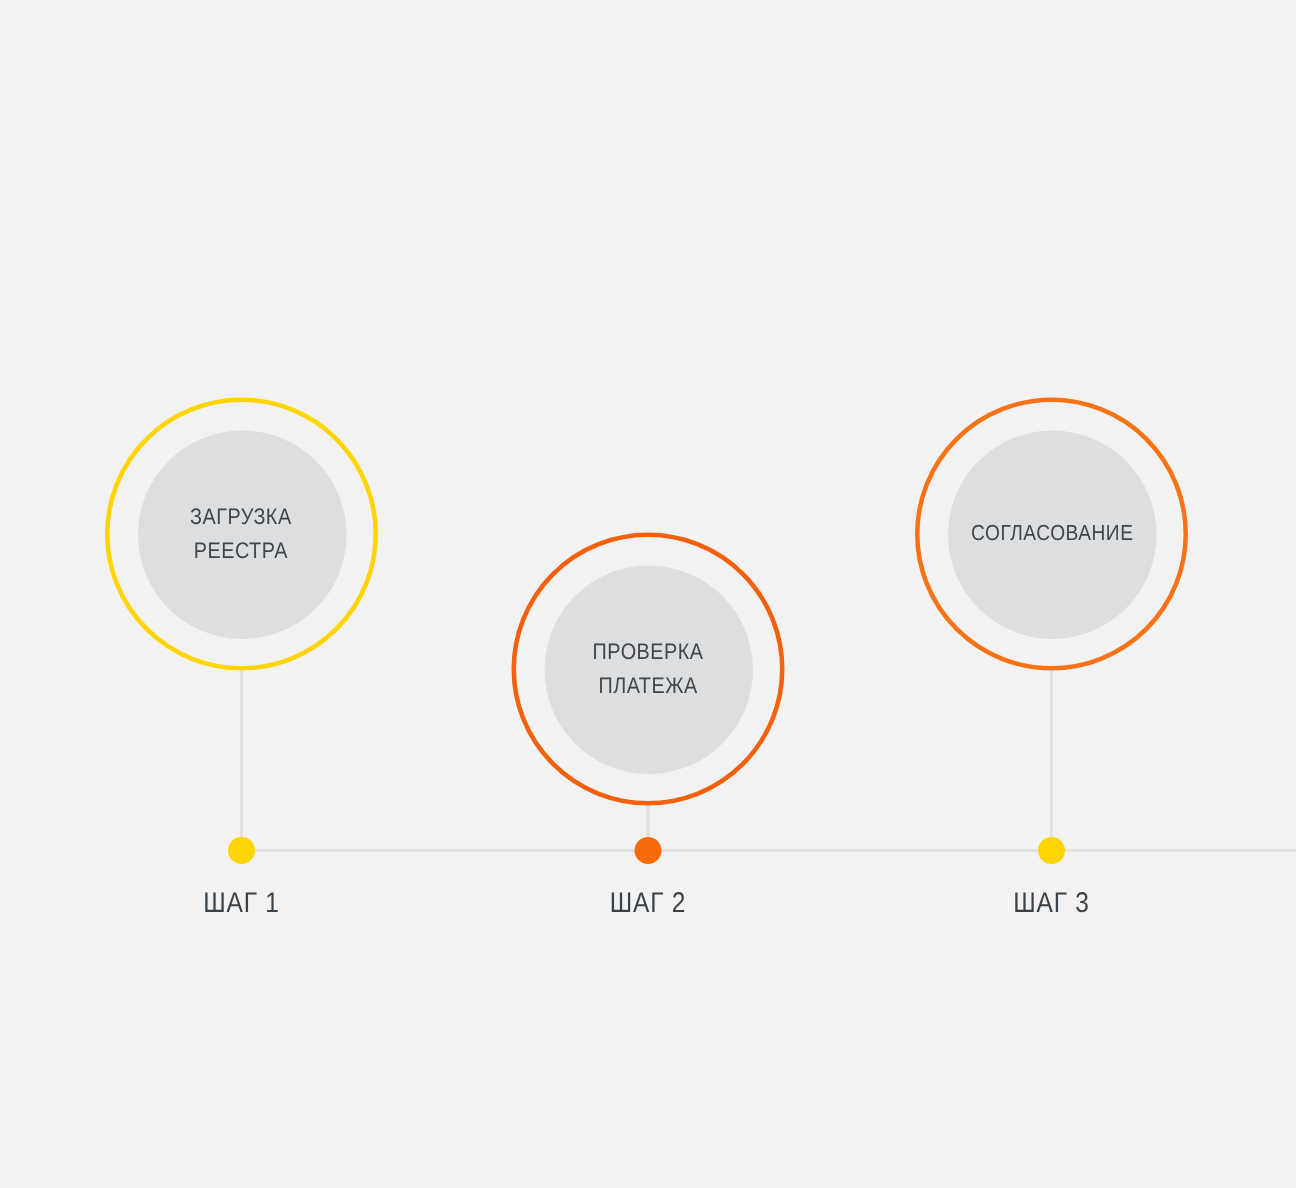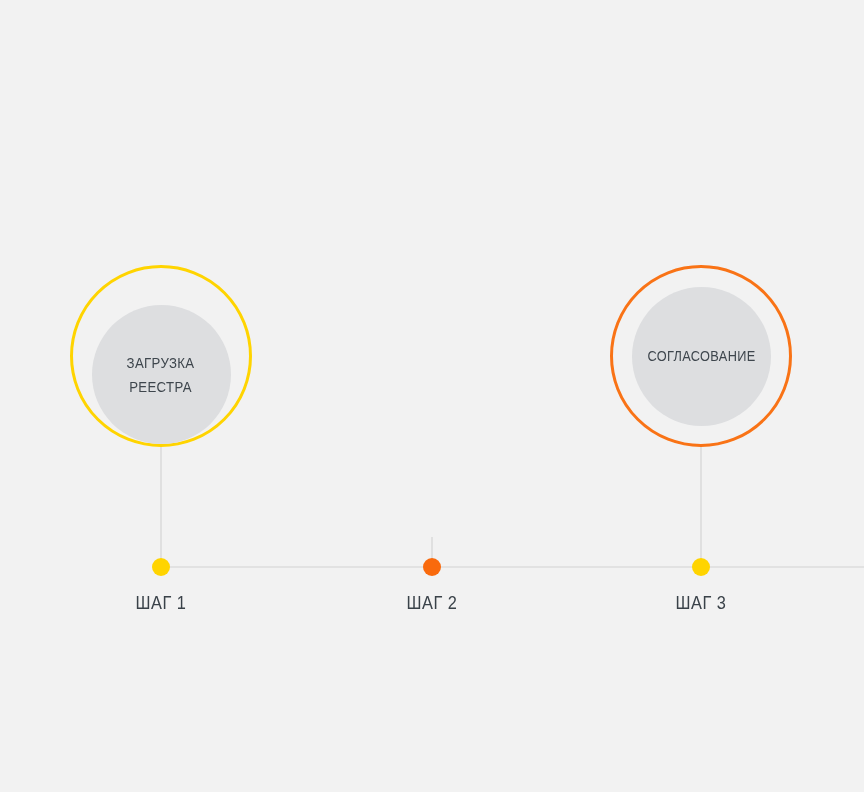--- a/index.html
+++ b/index.html
@@ -73,21 +73,21 @@
   .bubble {
     position: absolute;
     width: 182px;
     height: 182px;
     border-radius: 50%;
     box-sizing: border-box;
     display: flex;
     align-items: center;
     justify-content: center;
   }
-  .bubble.b1 { left: 70px;  top: 265px; border: 3px solid #FFD400; align-items: flex-end; }
+  .bubble.b1 { left: 70px;  top: 265px; border: 3px solid #FFD400; }
   .bubble.b2 { left: 341px; top: 355px; border: 3px solid #F4600C; }
   .bubble.b3 { left: 610px; top: 265px; border: 3px solid #f97316; }
 
   .bubble-inner {
     width: 139px;
     height: 139px;
     border-radius: 50%;
     background: #dddee0;
     display: flex;
     align-items: center;
@@ -117,20 +117,26 @@
   <div class="connector c2"></div>
   <div class="connector c3"></div>
 
   <div class="bubble b1">
     <div class="bubble-inner">
       <div class="bubble-text">ЗАГРУЗКА
 РЕЕСТРА</div>
     </div>
   </div>
 
+  <div class="bubble b2">
+    <div class="bubble-inner">
+      <div class="bubble-text">ПРОВЕРКА
+ПЛАТЕЖА</div>
+    </div>
+  </div>
 
   <div class="bubble b3">
     <div class="bubble-inner">
       <div class="bubble-text">СОГЛАСОВАНИЕ</div>
     </div>
   </div>
 
   <div class="node-dot d1"></div>
   <div class="node-dot d2"></div>
   <div class="node-dot d3"></div>

